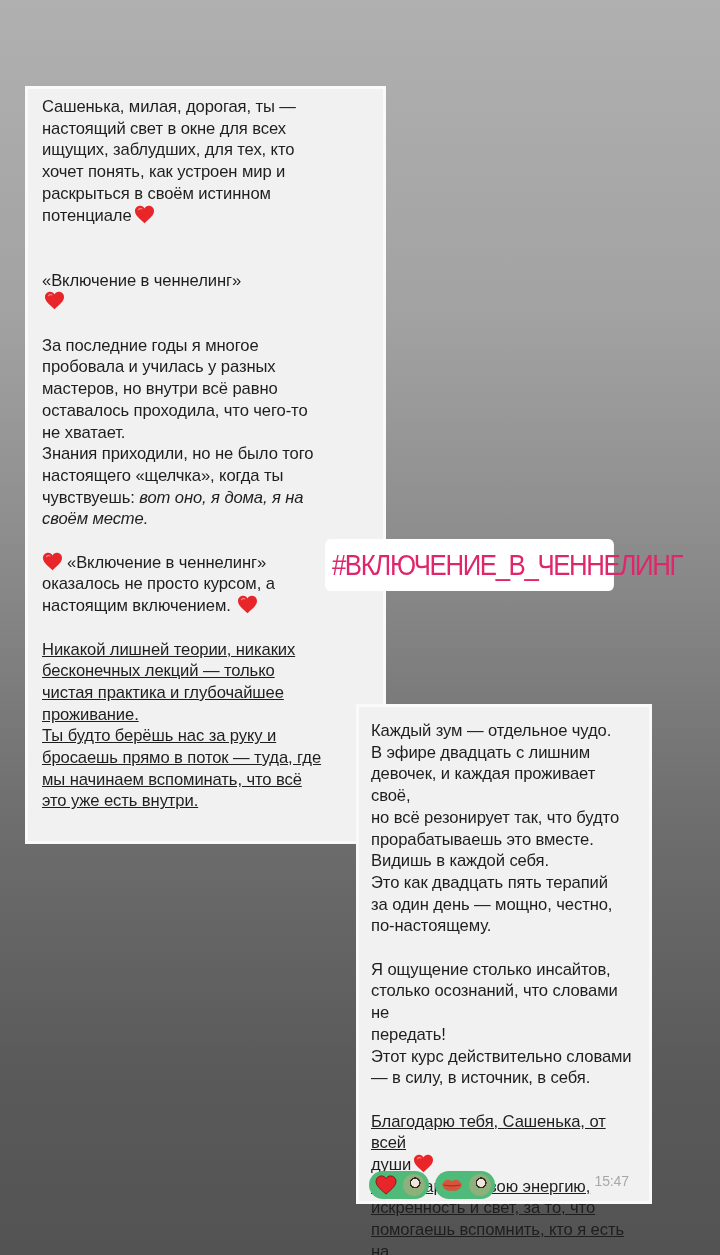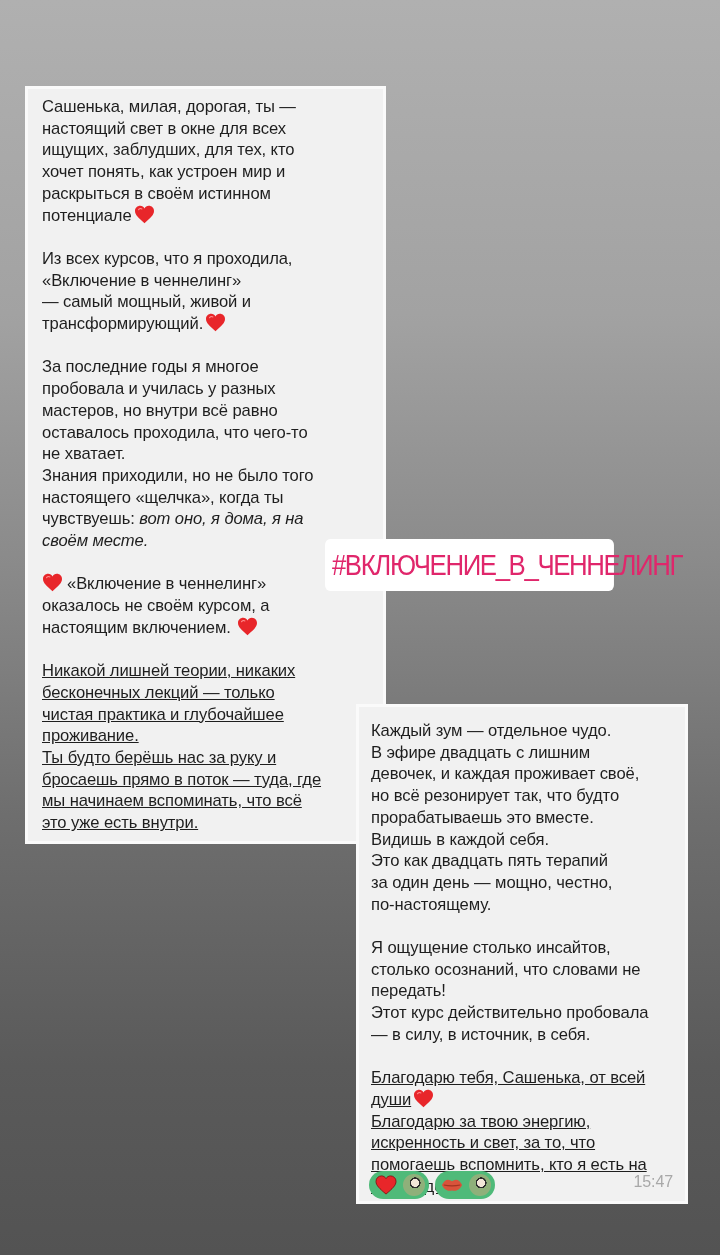--- a/index.html
+++ b/index.html
@@ -12,21 +12,21 @@
     .card {
       position: absolute;
       background: #f1f1f1;
       border: 3px solid #fafafa;
       box-sizing: border-box;
       font-size: 16.6px;
       line-height: 21.7px;
       letter-spacing: -0.1px;
     }
     .card-1 { left: 25px; top: 86px; width: 361px; height: 758px; padding: 7px 10px 12px 14px; }
-    .card-2 { left: 356px; top: 704px; width: 332px; height: 500px; padding: 13px 10px 0 12px; }
+    .card-2 { left: 356px; top: 704px; width: 296px; height: 500px; padding: 13px 10px 0 12px; }
     .para { margin: 0 0 21.7px 0; white-space: pre-line; }
     .para.last { margin-bottom: 0; text-decoration: underline; }
     .b { font-weight: normal; }
     .i { font-style: italic; }
     .heart { display: inline-block; width: 21px; height: 19px; vertical-align: -3px; margin-left: 2px; }
     .hashtag {
       position: absolute; left: 325px; top: 539px; width: 336px; height: 52px;
       background: #ffffff; border-radius: 6px;
       color: #e0266b; font-size: 30px; line-height: 52px; text-align: center;
       font-family: "Liberation Sans", sans-serif; font-weight: normal;
@@ -35,21 +35,21 @@
     }
     .reactions { position: absolute; left: 10px; top: 464px; display: flex; gap: 6px; }
     .reaction {
       width: 60px; height: 28px; border-radius: 14px; background: #4fba79;
       display: flex; align-items: center; justify-content: space-between; padding: 0 4px 0 6px; box-sizing: border-box;
     }
     .avatar {
       width: 22px; height: 22px; border-radius: 50%;
       background: radial-gradient(circle at 55% 40%, #f3e6d8 0 22%, #2c2c2c 23% 30%, #8fb07a 31% 100%);
     }
-    .time { position: absolute; right: 12px; bottom: 8px; font-size: 16px; color: #a8a8a8; }
+    .time { position: absolute; right: 20px; bottom: 8px; font-size: 14px; color: #a8a8a8; }
   </style>
 </head>
 <body>
 
 <svg width="0" height="0" style="position:absolute">
   <defs>
     <symbol id="heart" viewBox="0 0 24 22">
       <path d="M12 21 C5 15 1 11.5 1 7 C1 3.5 3.7 1 7 1 C9.2 1 11 2.2 12 4 C13 2.2 14.8 1 17 1 C20.3 1 23 3.5 23 7 C23 11.5 19 15 12 21 Z" fill="#e8262a"></path>
       <path d="M5 5.5 C6 4 8 3.8 9 4.6" stroke="#ff8a8a" stroke-width="1.2" fill="none" stroke-linecap="round"></path>
     </symbol>
@@ -58,36 +58,35 @@
 
 <div class="card card-1">
   <p class="para"><span>Сашенька, милая, дорогая, ты —
 настоящий свет в окне для всех
 ищущих, заблудших, для тех, кто
 хочет понять, как устроен мир и
 раскрыться в своём истинном
 потенциале</span><svg class="heart">
         <use href="#heart"></use>
       </svg></p>
-  <p class="para"><span>Из всех курсов, что я проходила,</span><br><span class="b">«Включение в ченнелинг»</span><br><span>— самый мощный, живой и
-трансформирующий.</span><svg class="heart">
+  <p class="para"><br><span class="b">«Включение в ченнелинг»</span><br><svg class="heart">
         <use href="#heart"></use>
       </svg></p>
   <p class="para"><span>За последние годы я многое
 пробовала и училась у разных
 мастеров, но внутри всё равно
 оставалось проходила, что чего-то
 не хватает.
 Знания приходили, но не было того
 настоящего «щелчка», когда ты
 чувствуешь: </span><span class="i">вот оно, я дома, я на
 своём месте.</span></p>
   <p class="para b"><svg class="heart" style="margin:0 4px 0 0">
         <use href="#heart"></use>
-      </svg><span>«Включение в ченнелинг»</span><br><span>оказалось не своём курсом, а
+      </svg><span>«Включение в ченнелинг»</span><br><span>оказалось не просто курсом, а
 настоящим включением.</span> <svg class="heart">
         <use href="#heart"></use>
       </svg></p>
   <p class="para last">Никакой лишней теории, никаких
 бесконечных лекций — только
 чистая практика и глубочайшее
 проживание.
 Ты будто берёшь нас за руку и
 бросаешь прямо в поток — туда, где
 мы начинаем вспоминать, что всё
@@ -102,21 +101,21 @@
 девочек, и каждая проживает своё,
 но всё резонирует так, что будто
 прорабатываешь это вместе.
 Видишь в каждой себя.
 Это как двадцать пять терапий
 за один день — мощно, честно,
 по-настоящему.</p>
   <p class="para"><span>Я ощущение столько инсайтов,
 столько осознаний, что словами не
 передать!
-Этот курс действительно </span><span class="b">пробовала</span><span>
+Этот курс действительно </span><span class="b">словами</span><span>
 — в силу, в источник, в себя.</span></p>
   <p class="para last"><span>Благодарю тебя, Сашенька, от всей
 души</span><svg class="heart">
         <use href="#heart"></use>
       </svg><br><span>Благодарю за твою энергию,
 искренность и свет, за то, что
 помогаешь вспомнить, кто я есть на
 самом деле.</span><svg class="heart">
         <use href="#heart"></use>
       </svg></p>

